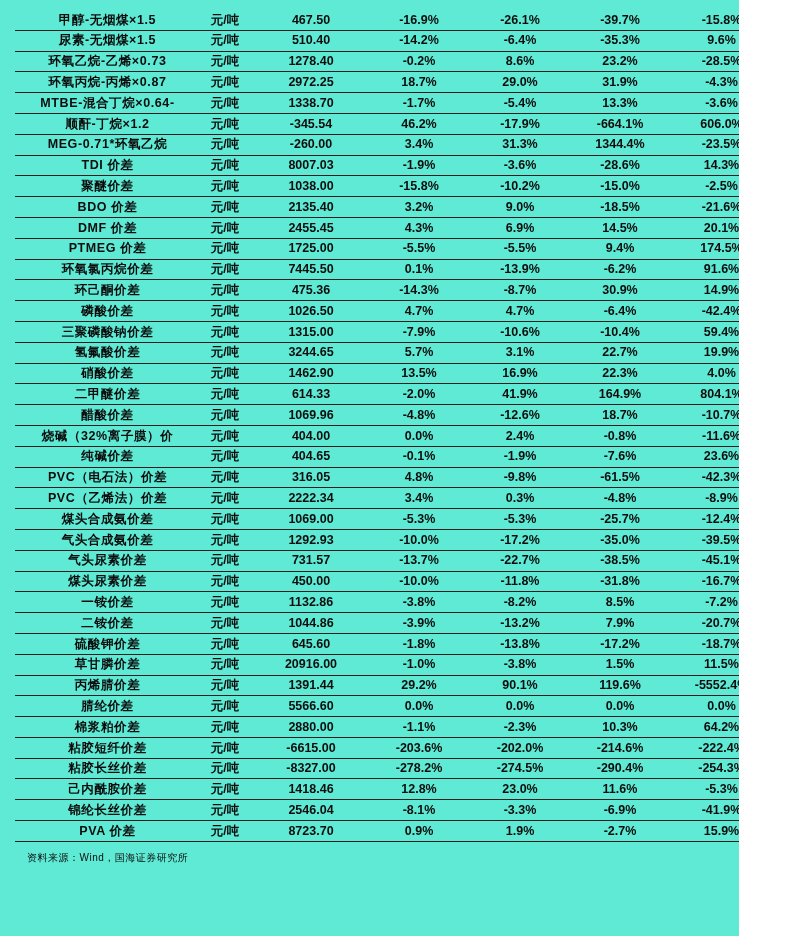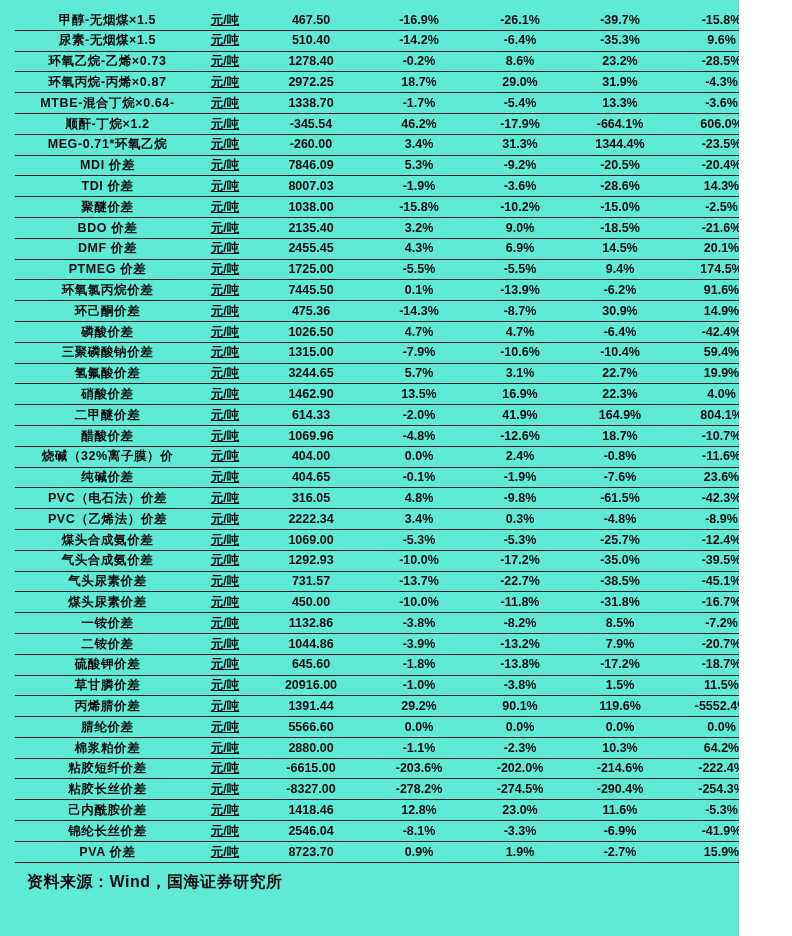--- a/index.html
+++ b/index.html
@@ -33,26 +33,25 @@
     line-height: 1;
     white-space: nowrap;
     overflow: hidden;
   }
   td.col-name {
     font-size: 13px;
     letter-spacing: 0.6px;
   }
   td.col-unit {
     font-size: 12px;
-    text-decoration: underline;
   }
   .source-note {
     margin: 9px 16px 0 27px;
-    font-size: 16px;
-    font-weight: 700;
+    font-size: 10px;
+    font-weight: 400;
     color: #0d0d0d;
     letter-spacing: 0.5px;
   }
 </style>
 </head>
 <body>
 
 <div class="page">
 
   <table class="spread-table">
@@ -123,29 +122,20 @@
         <tr>
           <td class="col-name">MEG-0.71*环氧乙烷</td>
           <td class="col-unit">元/吨</td>
           <td class="col-value">-260.00</td>
           <td class="col-pct">3.4%</td>
           <td class="col-pct">31.3%</td>
           <td class="col-pct">1344.4%</td>
           <td class="col-pct">-23.5%</td>
         </tr>
         <tr>
-          <td class="col-name">MDI 价差</td>
-          <td class="col-unit">元/吨</td>
-          <td class="col-value">7846.09</td>
-          <td class="col-pct">5.3%</td>
-          <td class="col-pct">-9.2%</td>
-          <td class="col-pct">-20.5%</td>
-          <td class="col-pct">-20.4%</td>
-        </tr>
-        <tr>
           <td class="col-name">TDI 价差</td>
           <td class="col-unit">元/吨</td>
           <td class="col-value">8007.03</td>
           <td class="col-pct">-1.9%</td>
           <td class="col-pct">-3.6%</td>
           <td class="col-pct">-28.6%</td>
           <td class="col-pct">14.3%</td>
         </tr>
         <tr>
           <td class="col-name">聚醚价差</td>

